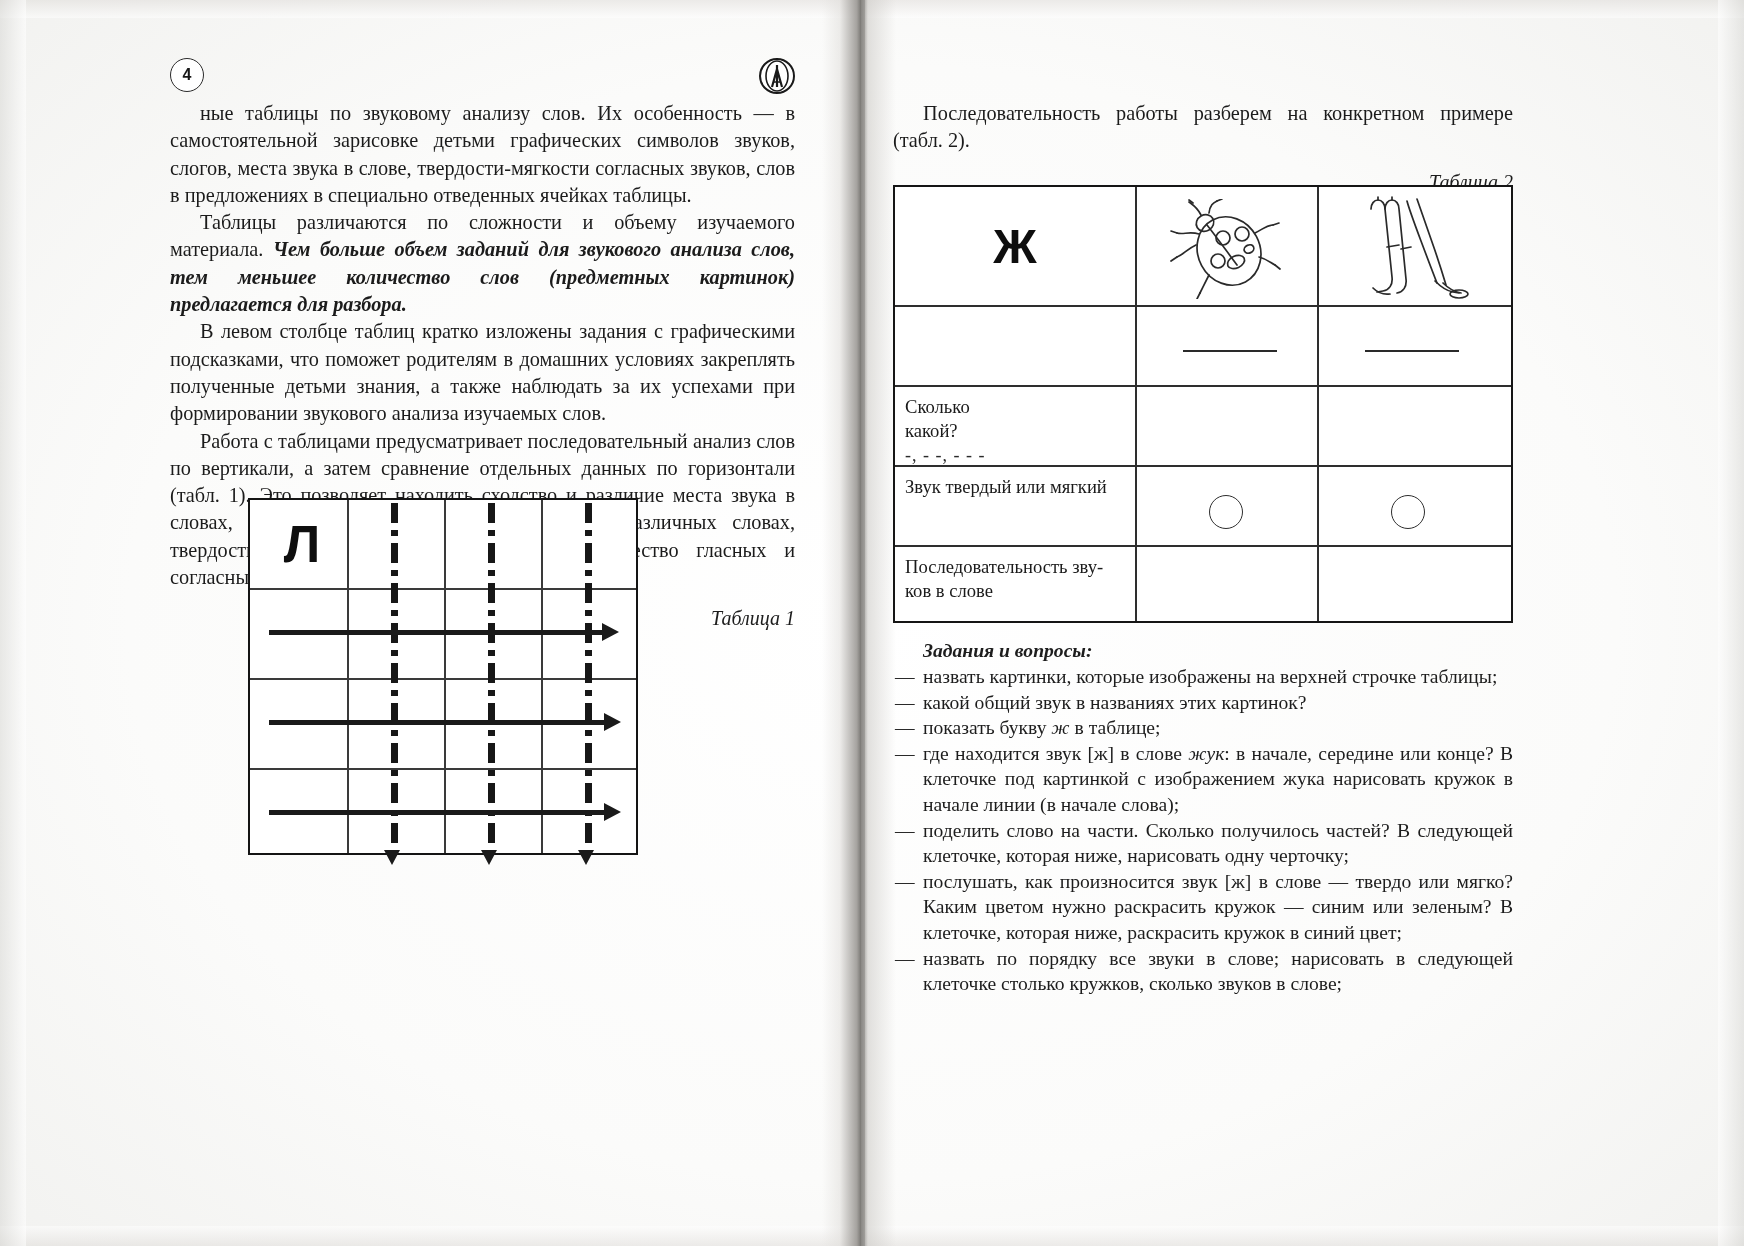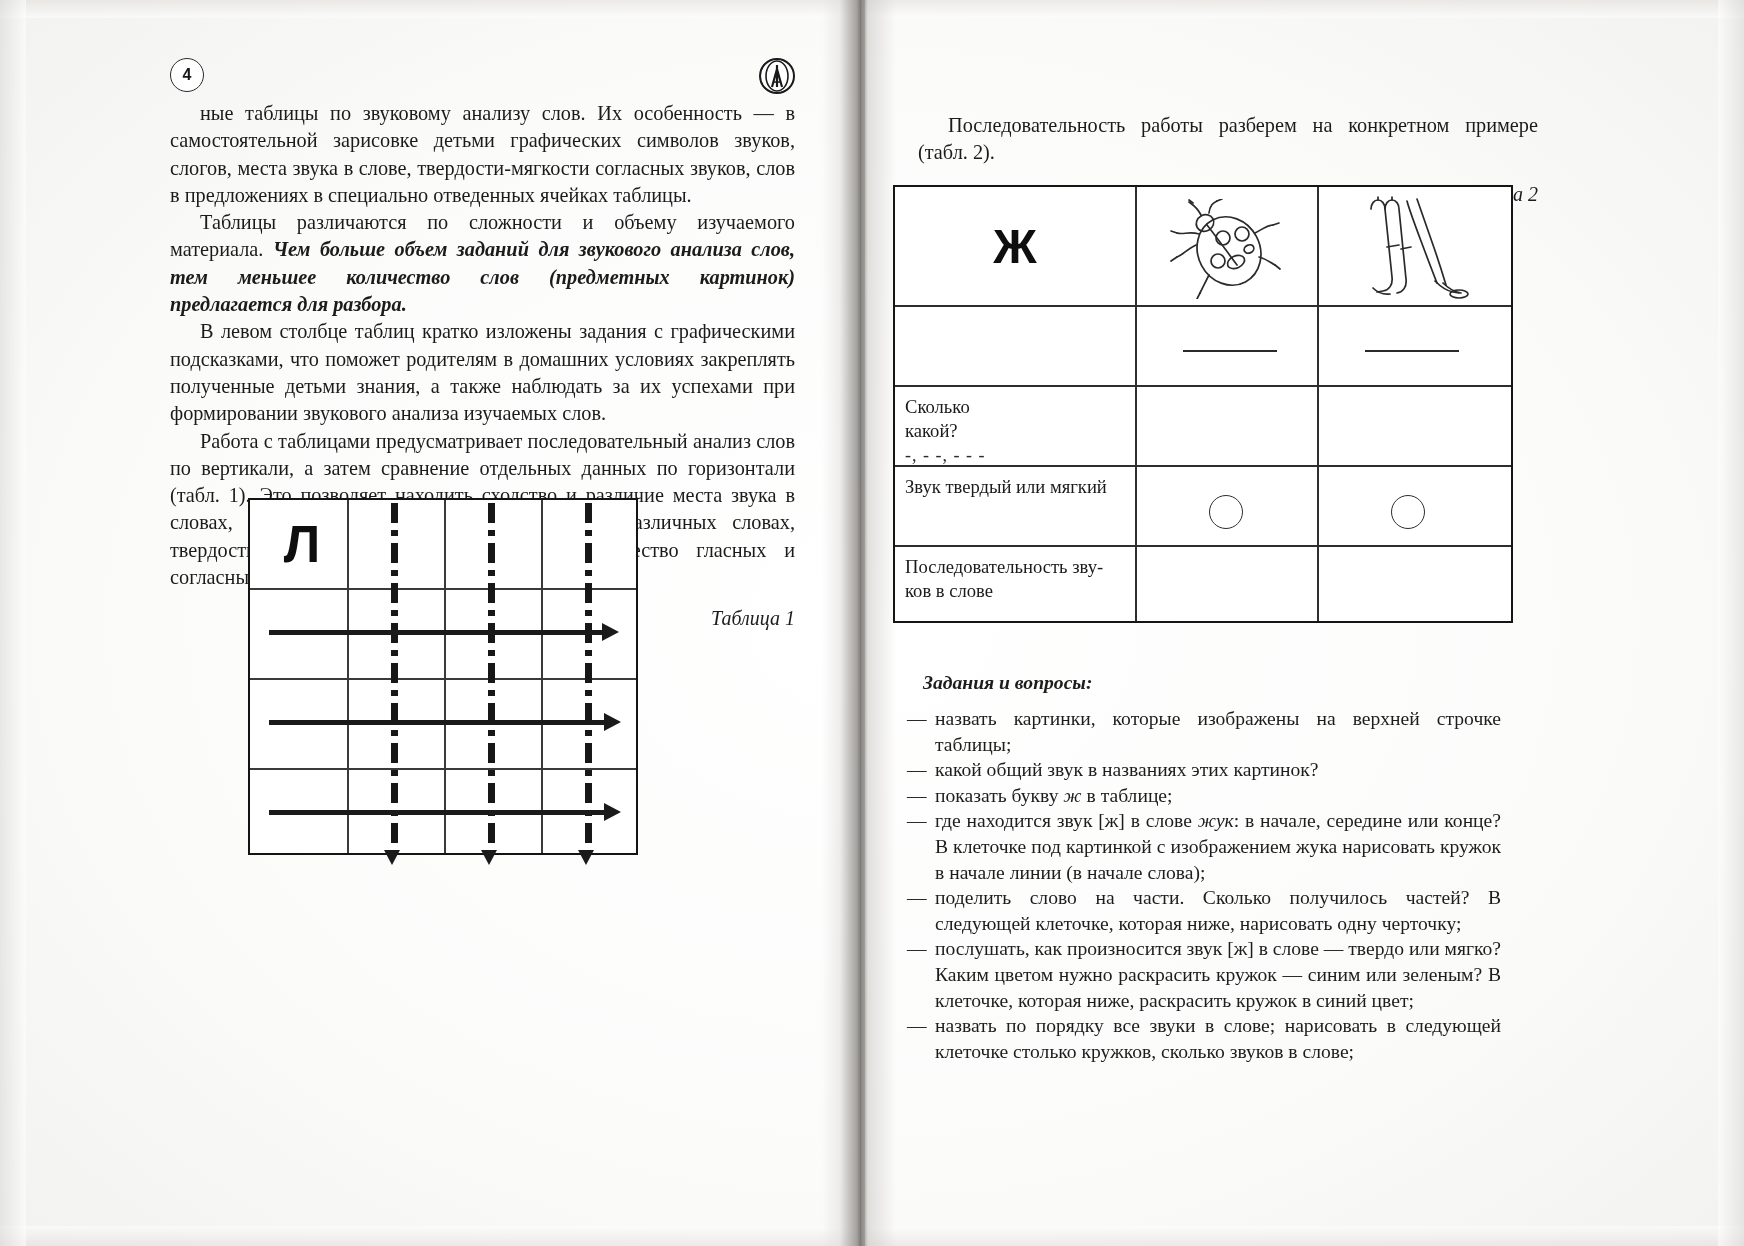--- a/index.html
+++ b/index.html
@@ -79,21 +79,21 @@
   #page-left  .rh-bar   { left:42px; right:48px; }
   #page-left  .rh-logo  { right:0; }
   
   #page-right .rh-logo  { left:0; }
   #page-right .rh-bar   { left:46px; right:44px; }
   #page-right .rh-badge { right:0; }
 
   
   .body { position:absolute; left:0; width:100%; }
   #page-left .body  { top:100px; }
-  #page-right .body { top:112px;margin-left:25px; }
+  #page-right .body { top:100px; }
   p.para {
     margin:0 0 0 0;
     font-size:20.3px;
     line-height:27.3px;
     text-align:justify;
     text-indent:30px;
     color:#1b1b1b;
     font-family:"Liberation Serif", serif;
   }
   .bi { font-weight:bold; font-style:italic; }
@@ -157,22 +157,22 @@
   }
   .t2-shortline { position:absolute; height:1.8px; background:#2a2a2a; }
   .t2-circle {
     position:absolute; width:34px; height:34px; border-radius:50%;
     border:1.6px solid #2e2e2e;
   }
   .pic { position:absolute; }
 
   
   #questions { position:absolute; left:0; top:640px; width:100%; }
-  .q-title { font-style:italic; font-weight:bold; font-size:19.6px; margin-left:30px; margin-bottom:2px;margin-top:32px;}
-  ul.qlist { list-style:none; margin:12px; padding:0; }
+  .q-title { font-style:italic; font-weight:bold; font-size:19.6px; margin-left:30px; margin-bottom:2px;}
+  ul.qlist { list-style:none; margin:0; padding:0; }
   ul.qlist li {
     position:relative;
     font-size:19.6px; line-height:25.6px;
     text-align:justify;
     padding-left:30px;
     margin-bottom:0px;
   }
   ul.qlist li::before {
     content:"—"; position:absolute; left:2px; top:0; color:#1b1b1b;
   }

